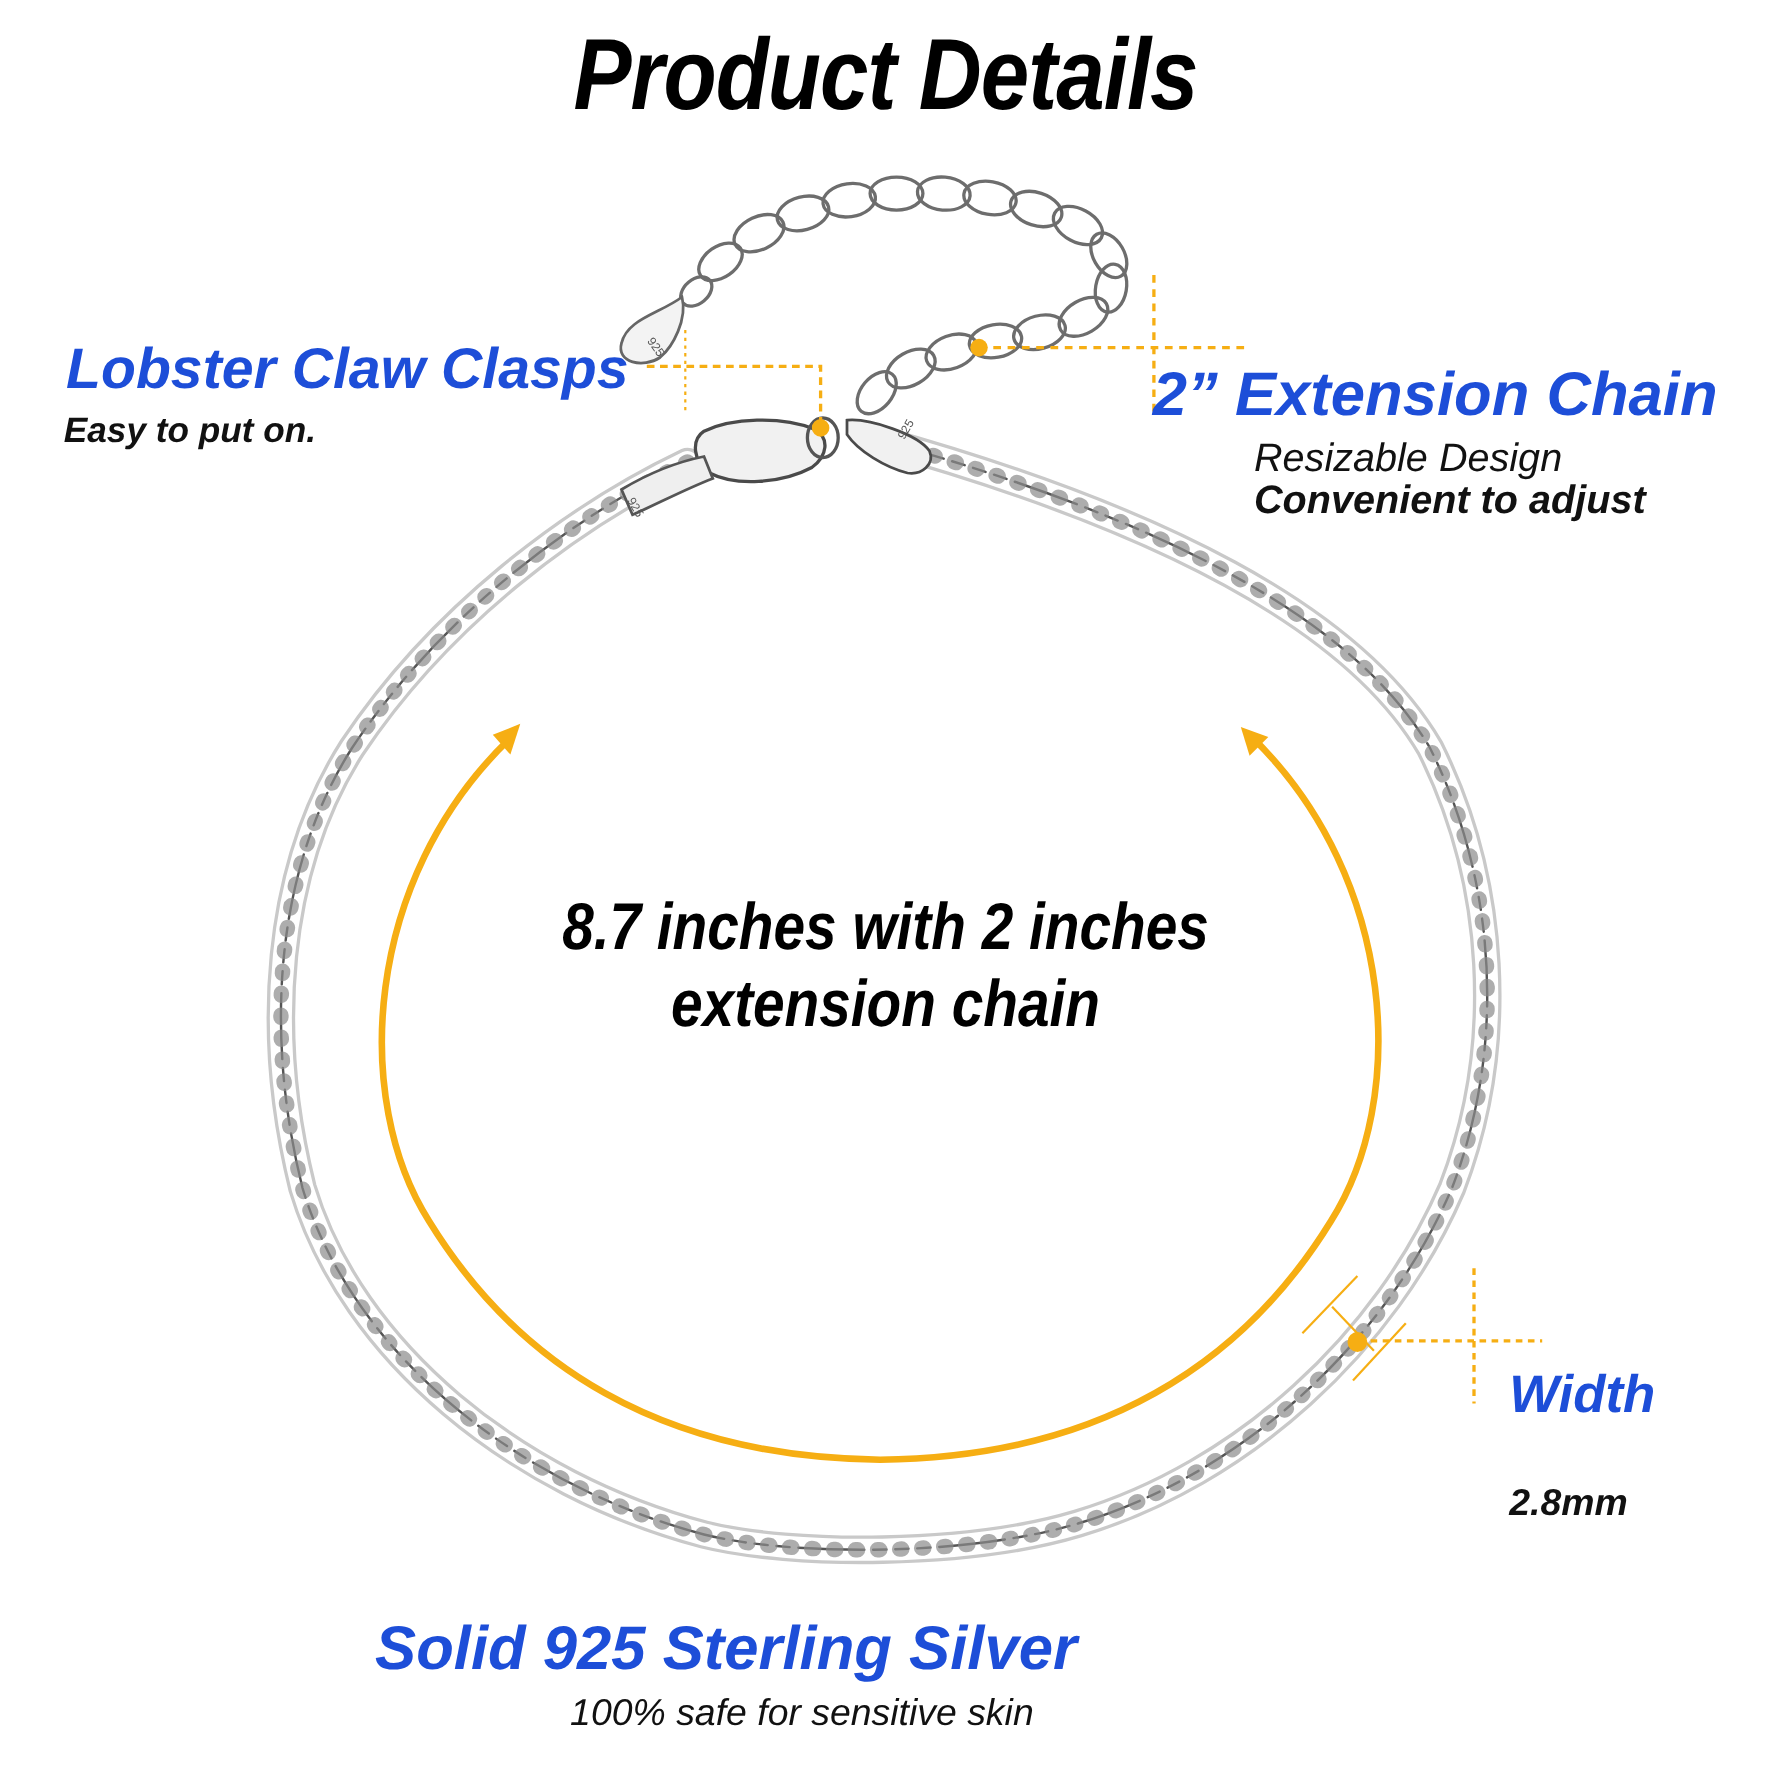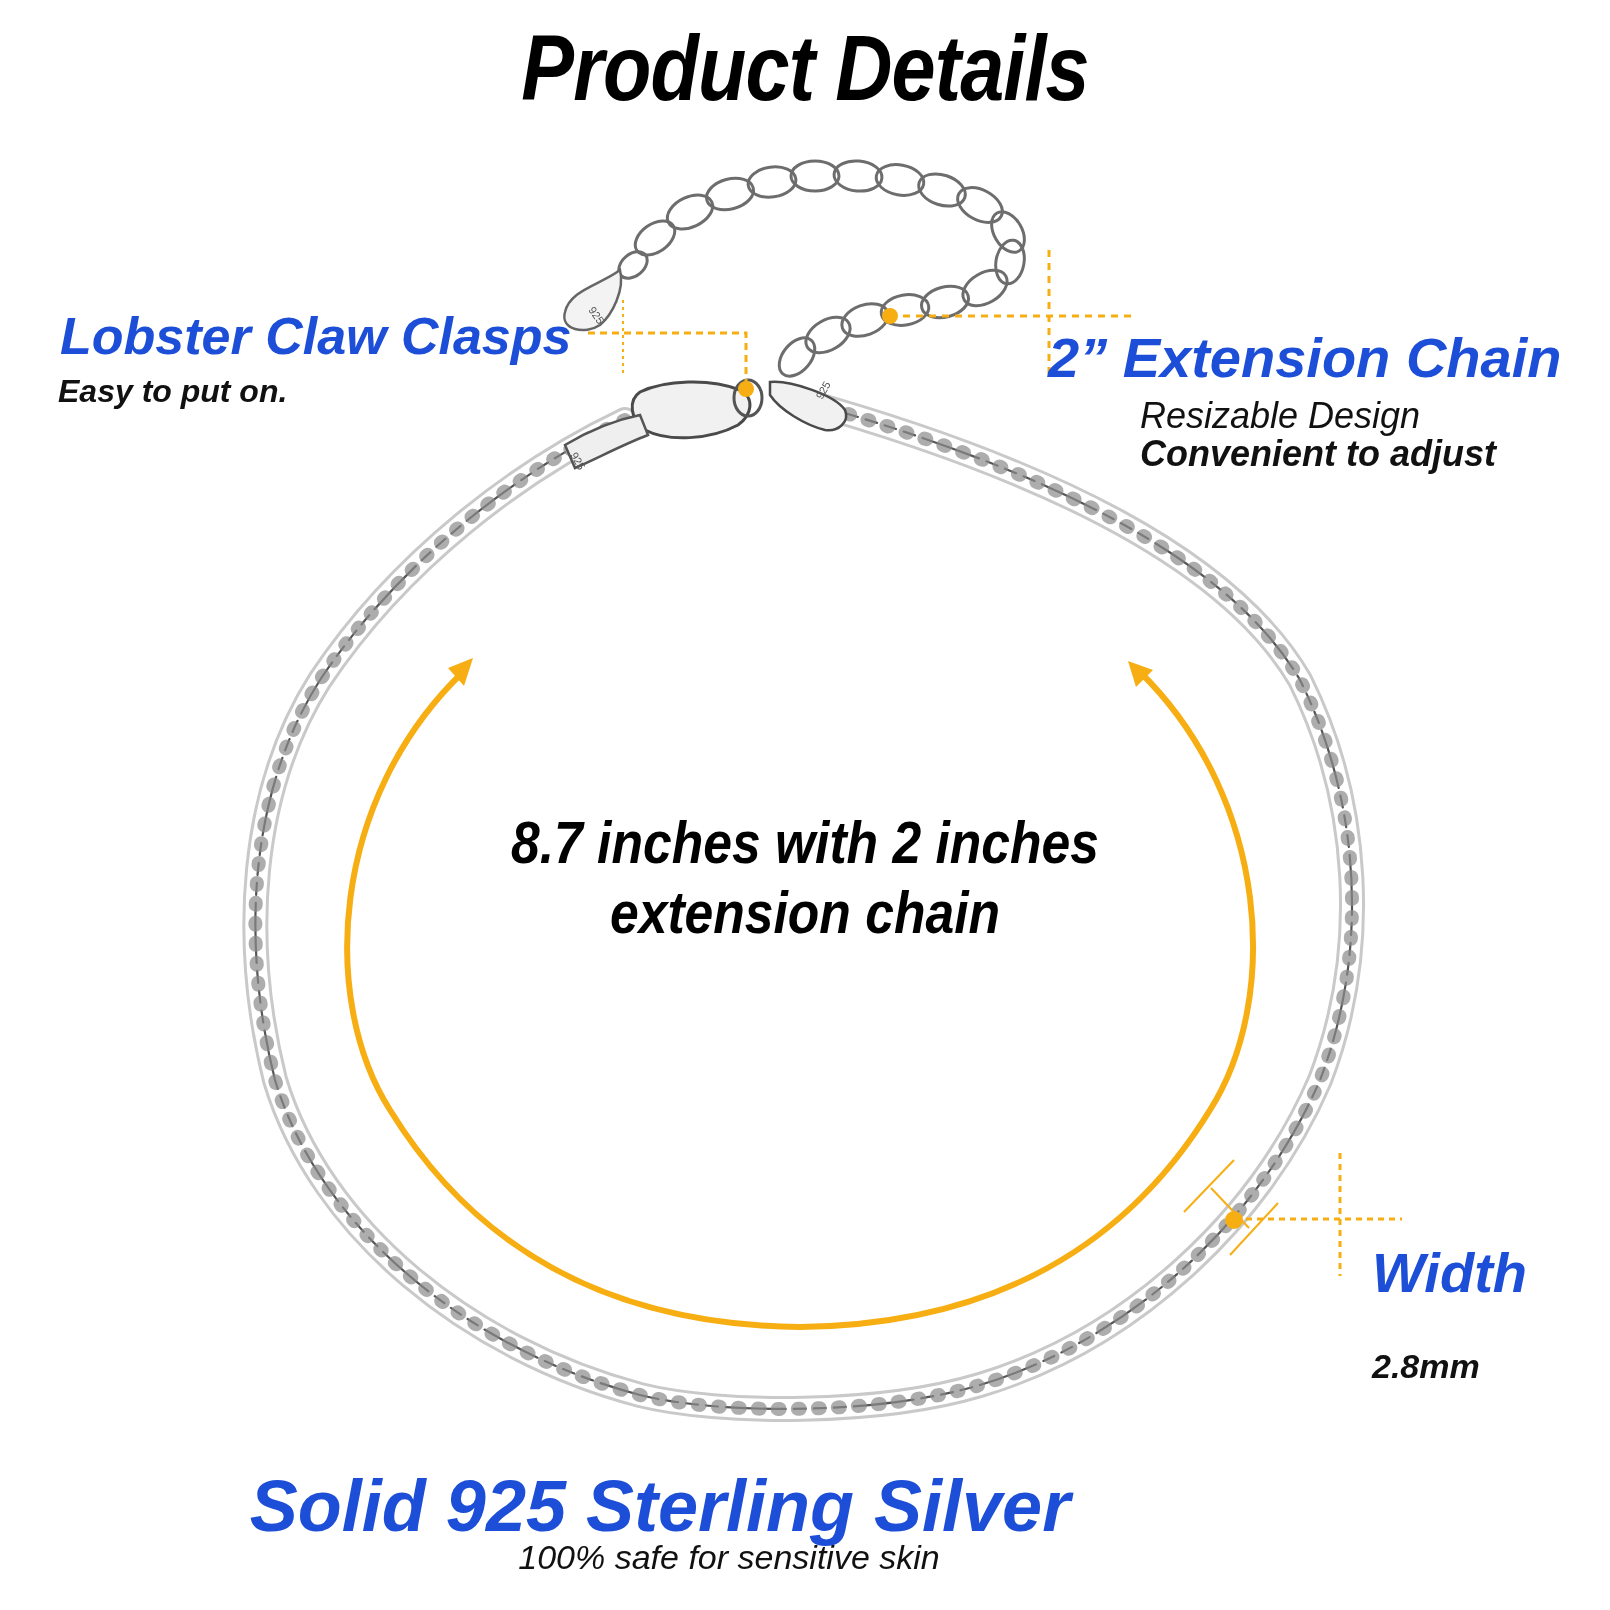--- a/index.html
+++ b/index.html
@@ -104,17 +104,17 @@
 <div class="abs label-orange" style="left:60px; top:310px; font-size:52px;">Lobster Claw Clasps</div>
 <div class="abs label-black" style="left:58px; top:375px; font-size:32px;">Easy to put on.</div>
 
 <div class="abs label-orange" style="left:1048px; top:330px; font-size:56px;">2” Extension Chain</div>
 <div class="abs label-black" style="left:1140px; top:397px; font-size:36px; font-weight:normal;">Resizable Design</div>
 <div class="abs label-black" style="left:1140px; top:435px; font-size:36px; font-weight:bold;">Convenient  to adjust</div>
 
 <div class="abs center-text" style="top:808px;">8.7 inches with 2 inches</div>
 <div class="abs center-text" style="top:878px;">extension chain</div>
 
-<div class="abs label-orange" style="left:1372px; top:1245px; font-size:56px;">Width</div>
+<div class="abs label-orange" style="left:1372px; top:1245px; font-size:48px;">Width</div>
 <div class="abs label-black" style="left:1372px; top:1305px; font-size:34px;margin-top:44px;">2.8mm</div>
 
-<div class="abs label-orange" style="left:0; width:1320px; text-align:center; top:1470px; font-size:72px;">Solid 925 Sterling Silver</div>
+<div class="abs label-orange" style="left:0; width:1320px; text-align:center; top:1470px; font-size:56px;">Solid 925 Sterling Silver</div>
 <div class="abs label-black" style="left:0; width:1458px; text-align:center; top:1540px; font-size:34px; font-weight:normal;">100% safe for sensitive skin</div>
 
 </body></html>

